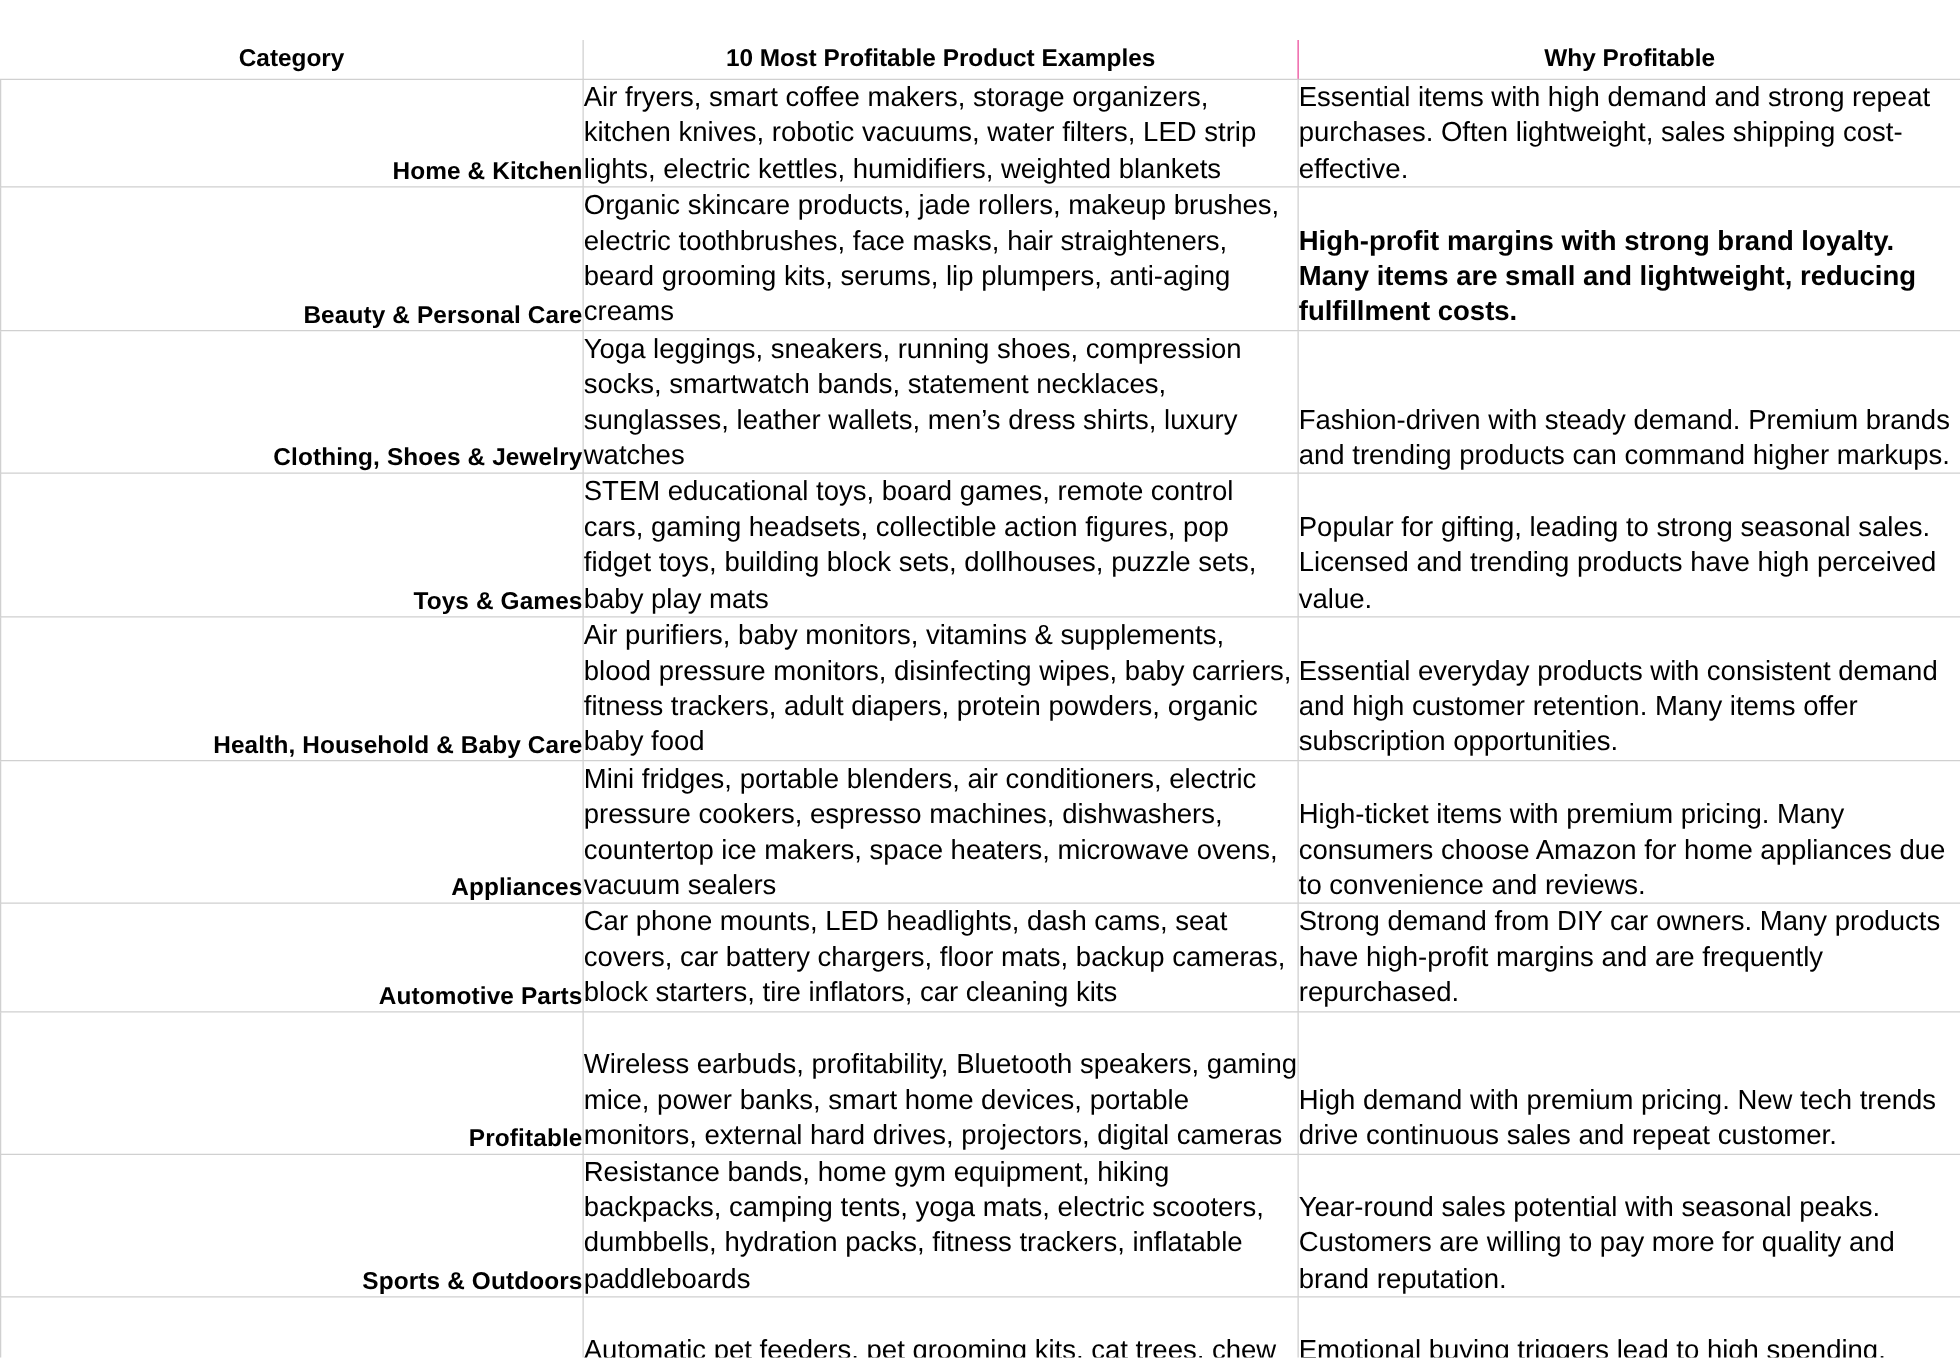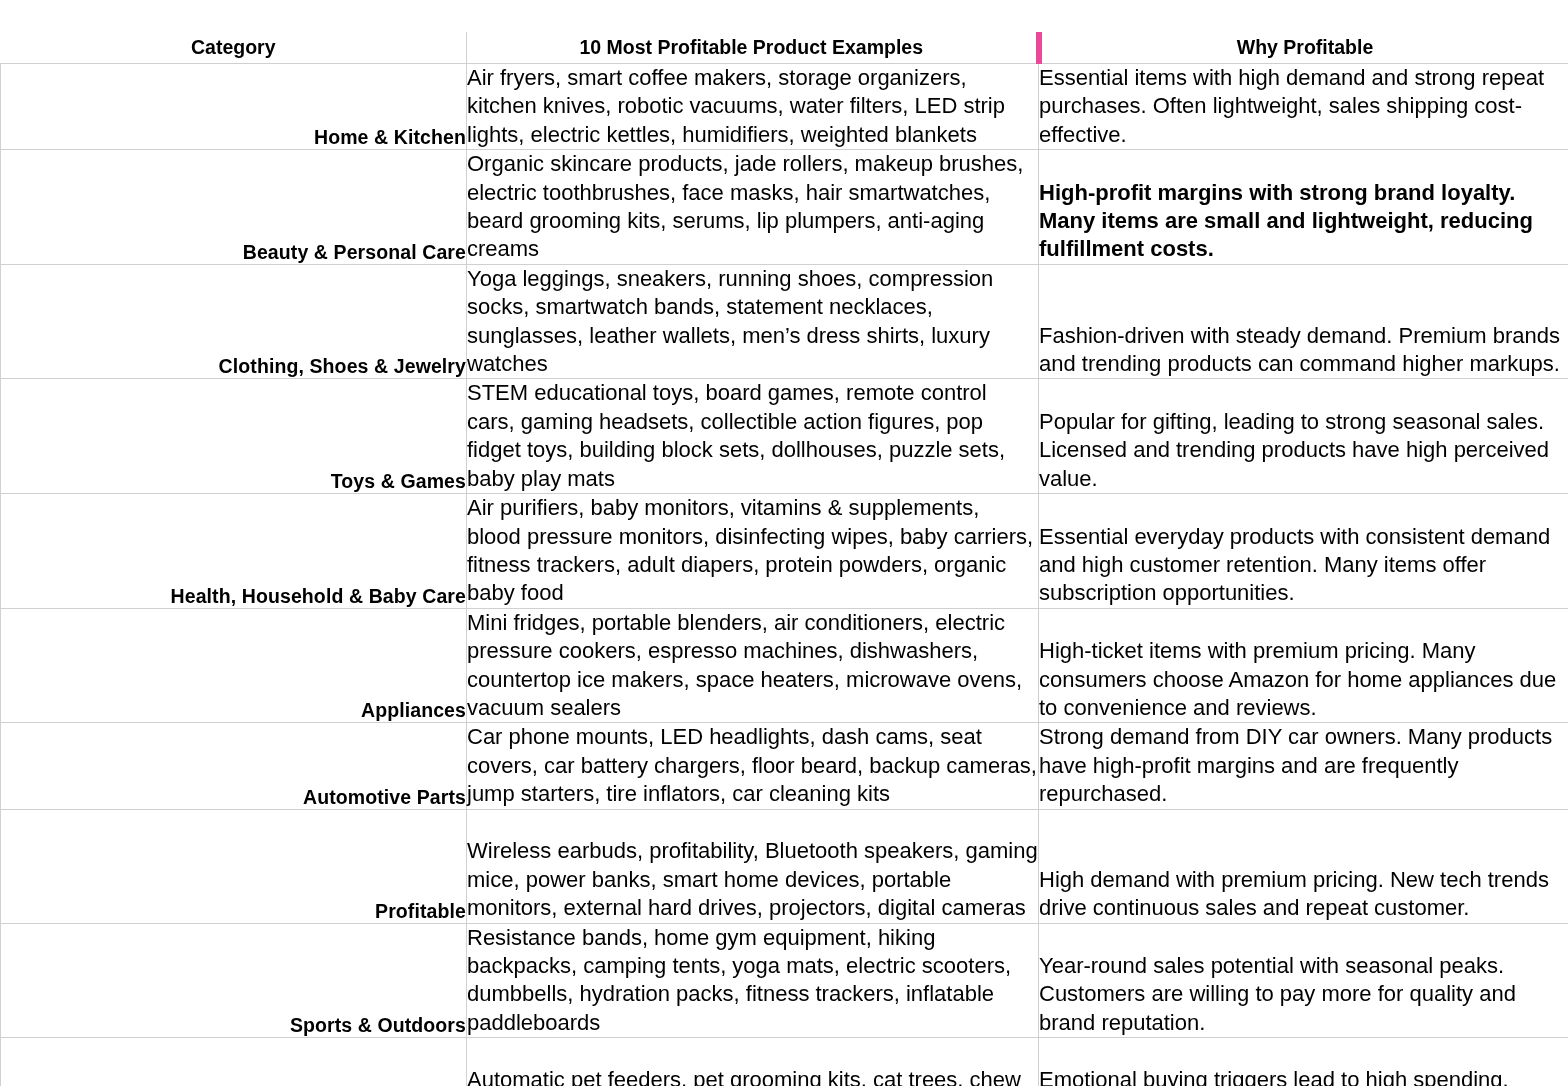--- a/index.html
+++ b/index.html
@@ -37,21 +37,21 @@
     padding: 0;
     vertical-align: bottom;
     background: #ffffff;
   }
   table.grid tr.header-row th {
     border-top: none;
     border-left: none;
     border-right: none;
   }
   table.grid tr.header-row th.h-category { border-right: 1px solid #d0d0d0; }
-  table.grid tr.header-row th.h-examples { border-right: 6px solid #ec4899; }
+  table.grid tr.header-row th.h-examples { border-right: 1px solid #ec4899; }
 
   .hdr-text {
     display: block;
     text-align: center;
     font-weight: bold;
     font-size: 19.5px;
     line-height: 28px;
     padding: 1px 4px 2px 4px;
     white-space: nowrap;
   }
@@ -137,21 +137,21 @@
         <td class="body-cell">
           <span class="cell-text">Essential items with high demand and strong repeat purchases. Often lightweight, sales shipping cost-effective.</span>
         </td>
       </tr>
 
       <tr style="height:114px">
         <td class="cat">
           <span class="cat-text">Beauty &amp; Personal Care</span>
         </td>
         <td class="body-cell">
-          <span class="cell-text">Organic skincare products, jade rollers, makeup brushes, electric toothbrushes, face masks, hair smartwatches, beard grooming kits, serums, lip plumpers, anti-aging creams</span>
+          <span class="cell-text">Organic skincare products, jade rollers, makeup brushes, electric toothbrushes, face masks, hair straighteners, beard grooming kits, serums, lip plumpers, anti-aging creams</span>
         </td>
         <td class="body-cell">
           <span class="cell-text bold">High-profit margins with strong brand loyalty. Many items are small and lightweight, reducing fulfillment costs.</span>
         </td>
       </tr>
 
       <tr style="height:114px">
         <td class="cat">
           <span class="cat-text">Clothing, Shoes &amp; Jewelry</span>
         </td>
@@ -197,21 +197,21 @@
         <td class="body-cell">
           <span class="cell-text">High-ticket items with premium pricing. Many consumers choose Amazon for home appliances due to convenience and reviews.</span>
         </td>
       </tr>
 
       <tr style="height:86px">
         <td class="cat">
           <span class="cat-text">Automotive Parts</span>
         </td>
         <td class="body-cell">
-          <span class="cell-text">Car phone mounts, LED headlights, dash cams, seat covers, car battery chargers, floor beard, backup cameras, jump starters, tire inflators, car cleaning kits</span>
+          <span class="cell-text">Car phone mounts, LED headlights, dash cams, seat covers, car battery chargers, floor mats, backup cameras, block starters, tire inflators, car cleaning kits</span>
         </td>
         <td class="body-cell">
           <span class="cell-text">Strong demand from DIY car owners. Many products have high-profit margins and are frequently repurchased.</span>
         </td>
       </tr>
 
       <tr style="height:114px">
         <td class="cat">
           <span class="cat-text">Profitable</span>
         </td>

